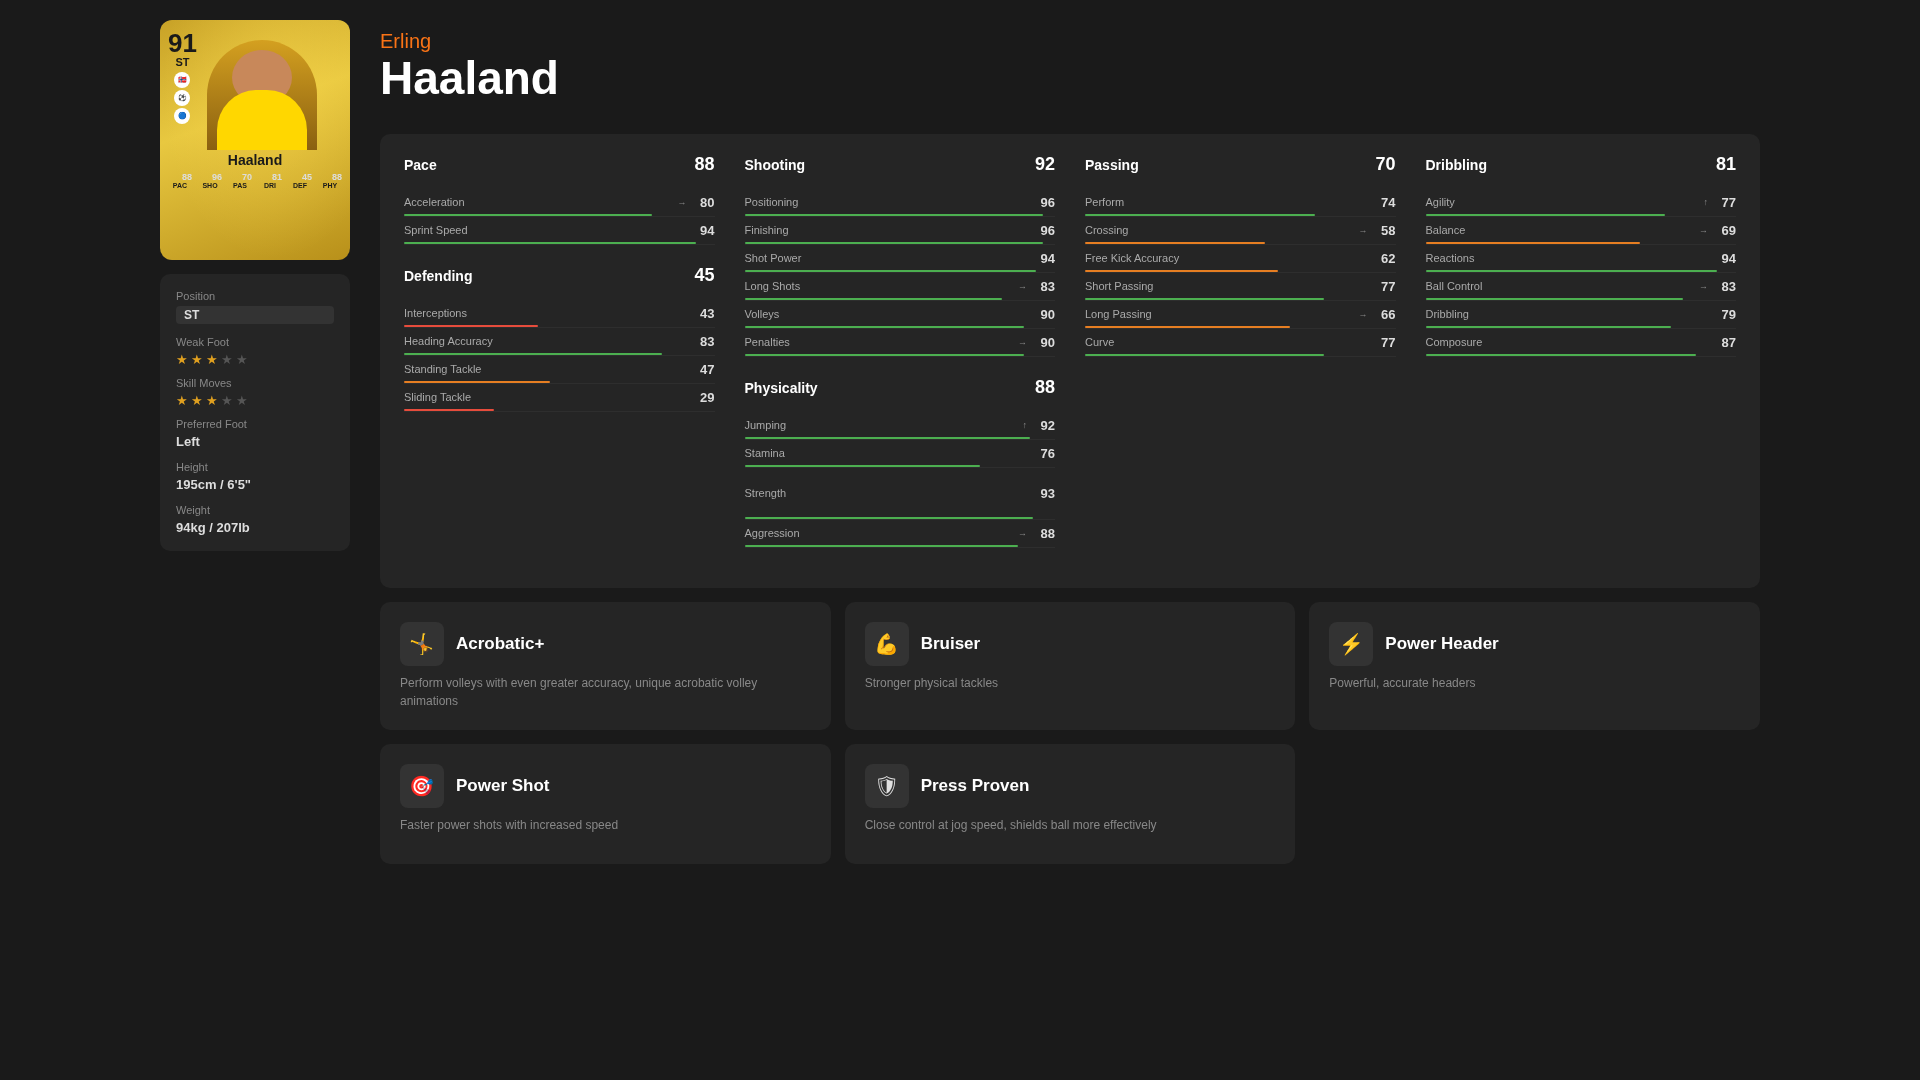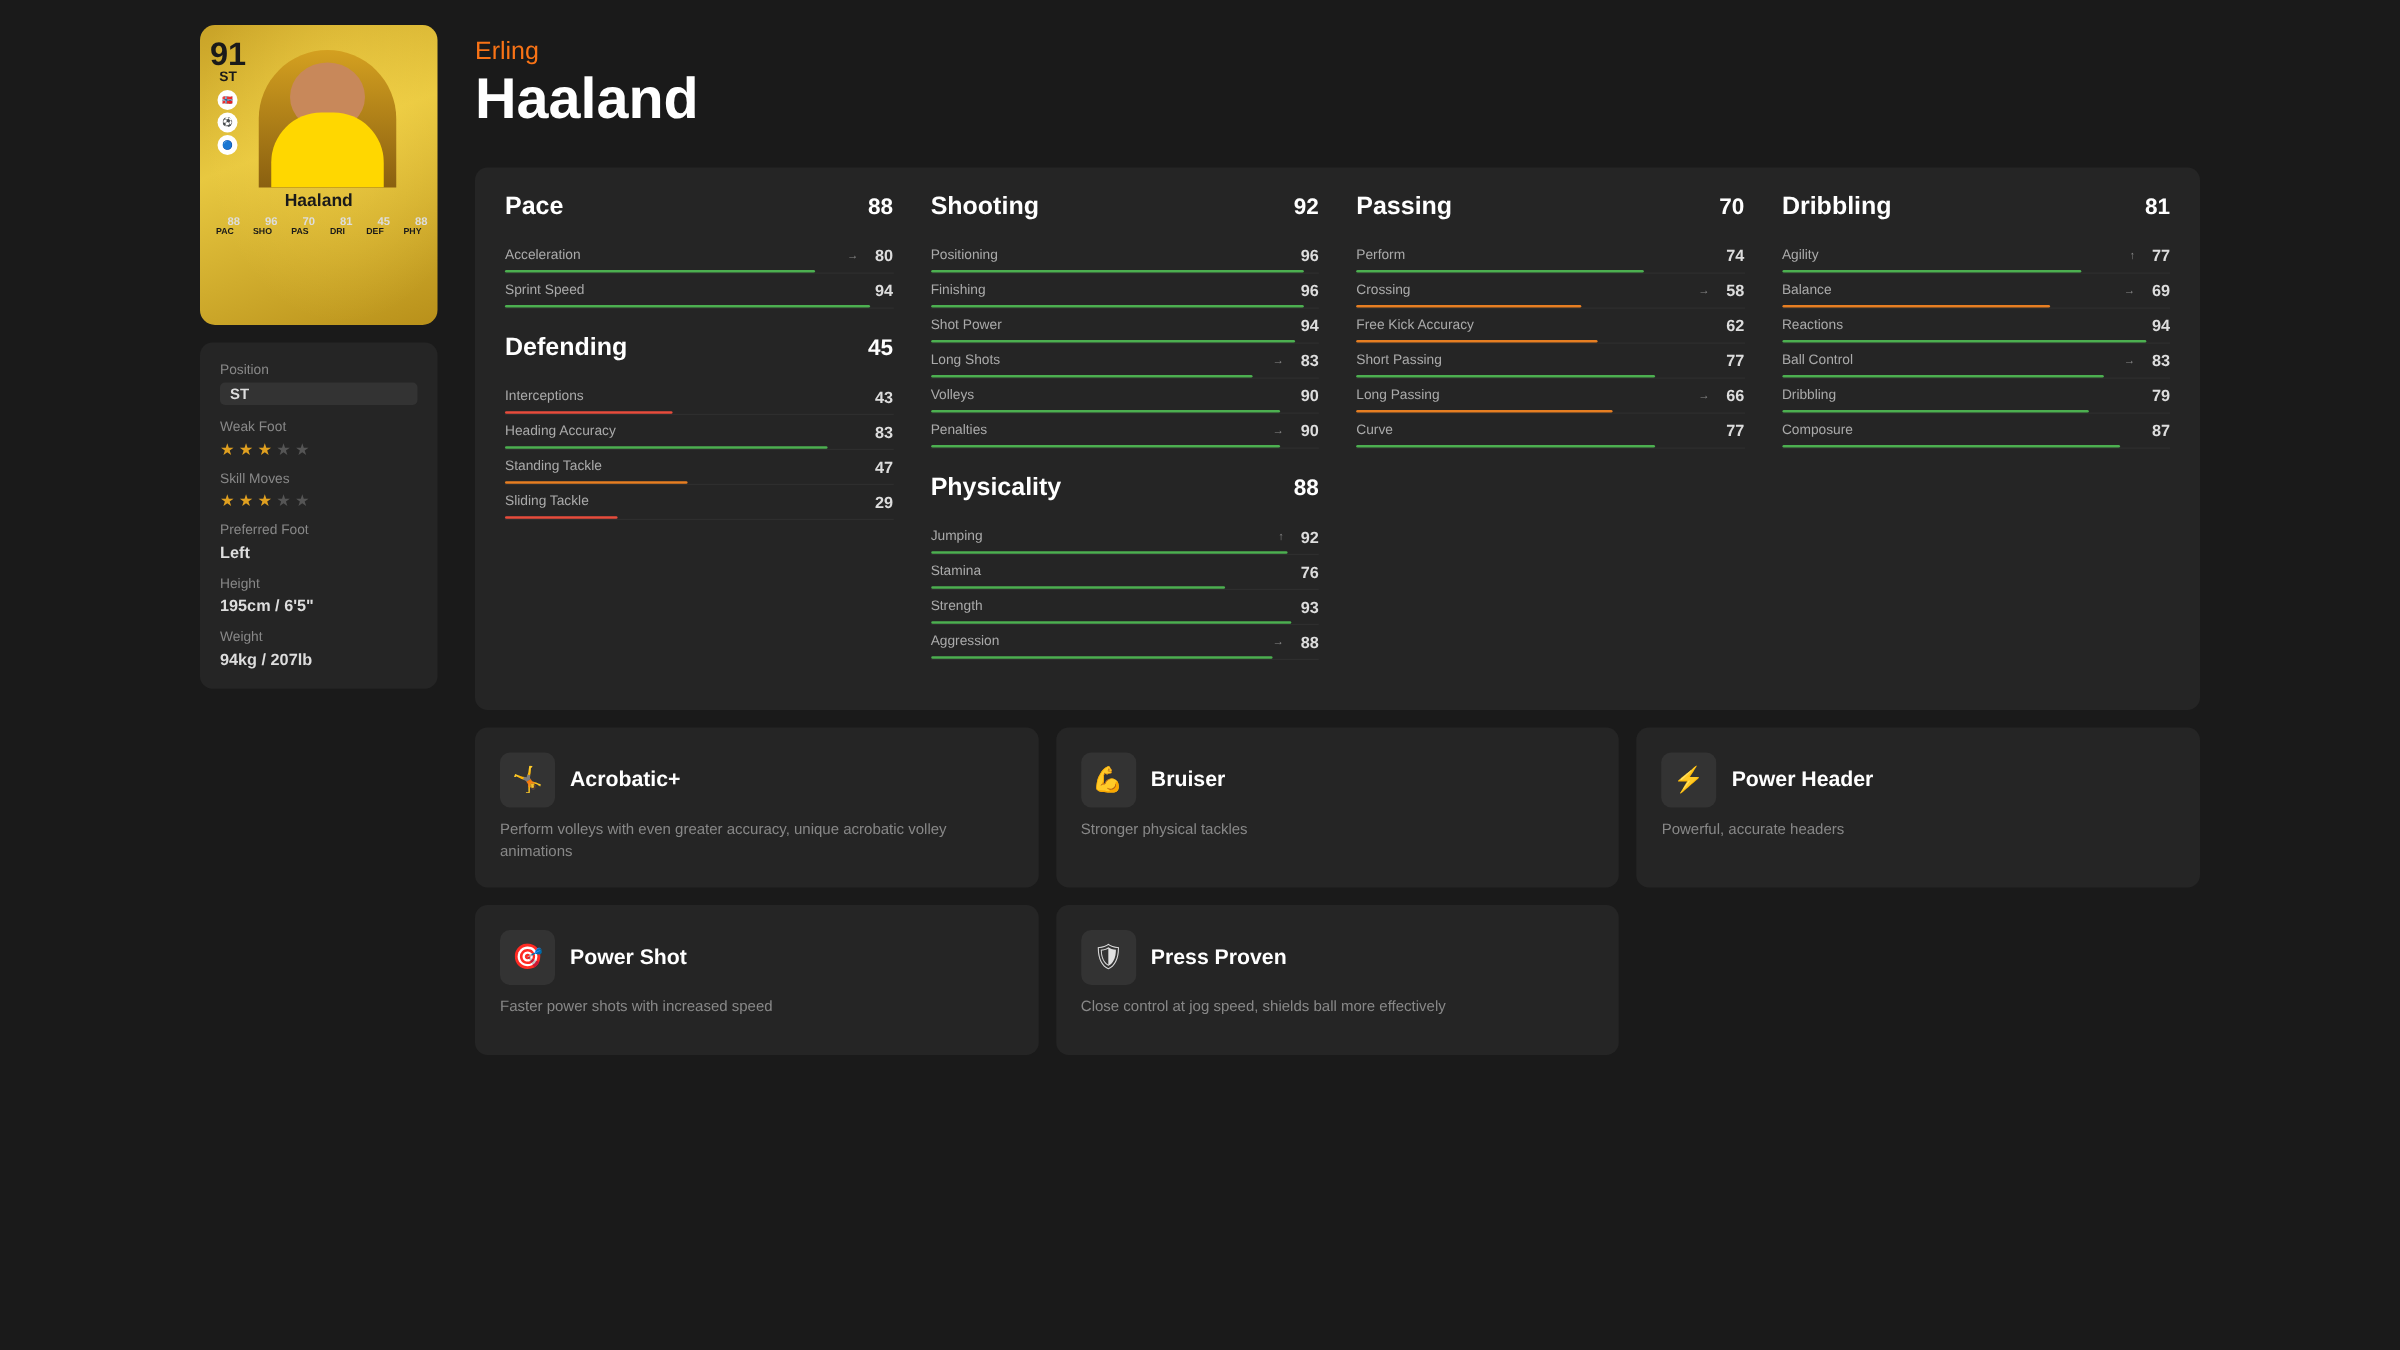--- a/index.html
+++ b/index.html
@@ -212,21 +212,21 @@
       gap: 0;
     }
     .stat-category-header {
       display: flex;
       justify-content: space-between;
       align-items: baseline;
       margin-bottom: 10px;
       padding-bottom: 4px;
     }
     .category-name {
-      font-size: 20px;
+      font-size: 14px;
       font-weight: 700;
       color: #fff;
     }
     .category-value {
       font-size: 18px;
       font-weight: 700;
       color: #fff;
     }
     .stat-val {
       font-size: 13px;
@@ -519,21 +519,21 @@
               </div>
               <div style="position: absolute; bottom: 0px; left: 0px; height: 2px; width: 92%; max-width: 100%; border-radius: 1px; background: rgb(76, 175, 80);"></div>
             </div>
             <div style="position: relative; display: flex; align-items: center; justify-content: space-between; padding: 6px 0px; border-bottom: 1px solid rgb(46, 46, 46);">
               <span style="font-size: 11px; color: rgb(170, 170, 170); flex: 1 1 0%;">Stamina</span>
               <div style="display: flex; align-items: center; gap: 4px;">
                 <span style="font-size: 13px; font-weight: 700; color: rgb(221, 221, 221); min-width: 24px; text-align: right;">76</span>
               </div>
               <div style="position: absolute; bottom: 0px; left: 0px; height: 2px; width: 76%; max-width: 100%; border-radius: 1px; background: rgb(76, 175, 80);"></div>
             </div>
-            <div style="position: relative; display: flex; align-items: center; justify-content: flex-start; padding: 6px 0px; border-bottom: 1px solid rgb(46, 46, 46);">
+            <div style="position: relative; display: flex; align-items: center; justify-content: flex-start; padding: 18px 0px; border-bottom: 1px solid rgb(46, 46, 46);">
               <span style="font-size: 11px; color: rgb(170, 170, 170); flex: 1 1 0%;">Strength</span>
               <div style="display: flex; align-items: center; gap: 4px;">
                 <span style="font-size: 13px; font-weight: 700; color: rgb(221, 221, 221); min-width: 24px; text-align: right;">93</span>
               </div>
               <div style="position: absolute; bottom: 0px; left: 0px; height: 2px; width: 93%; max-width: 100%; border-radius: 1px; background: rgb(76, 175, 80);"></div>
             </div>
             <div style="position: relative; display: flex; align-items: center; justify-content: space-between; padding: 6px 0px; border-bottom: 1px solid rgb(46, 46, 46);">
               <span style="font-size: 11px; color: rgb(170, 170, 170); flex: 1 1 0%;">Aggression</span>
               <div style="display: flex; align-items: center; gap: 4px;">
                 <span style="font-size: 9px; color: rgb(136, 136, 136);">→</span>

